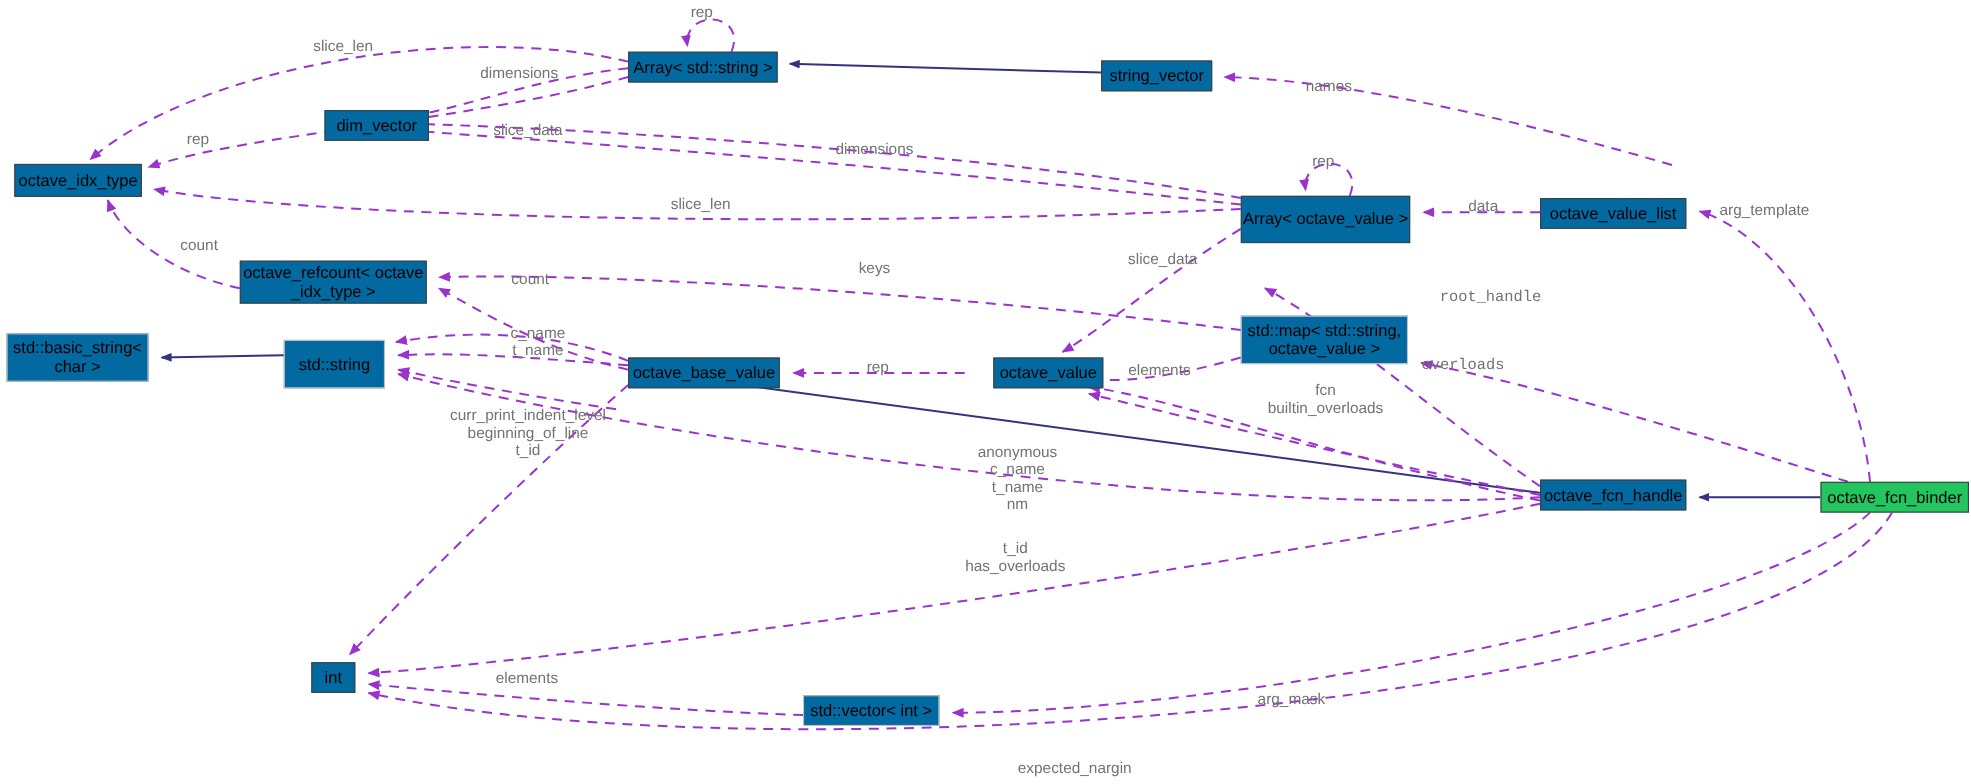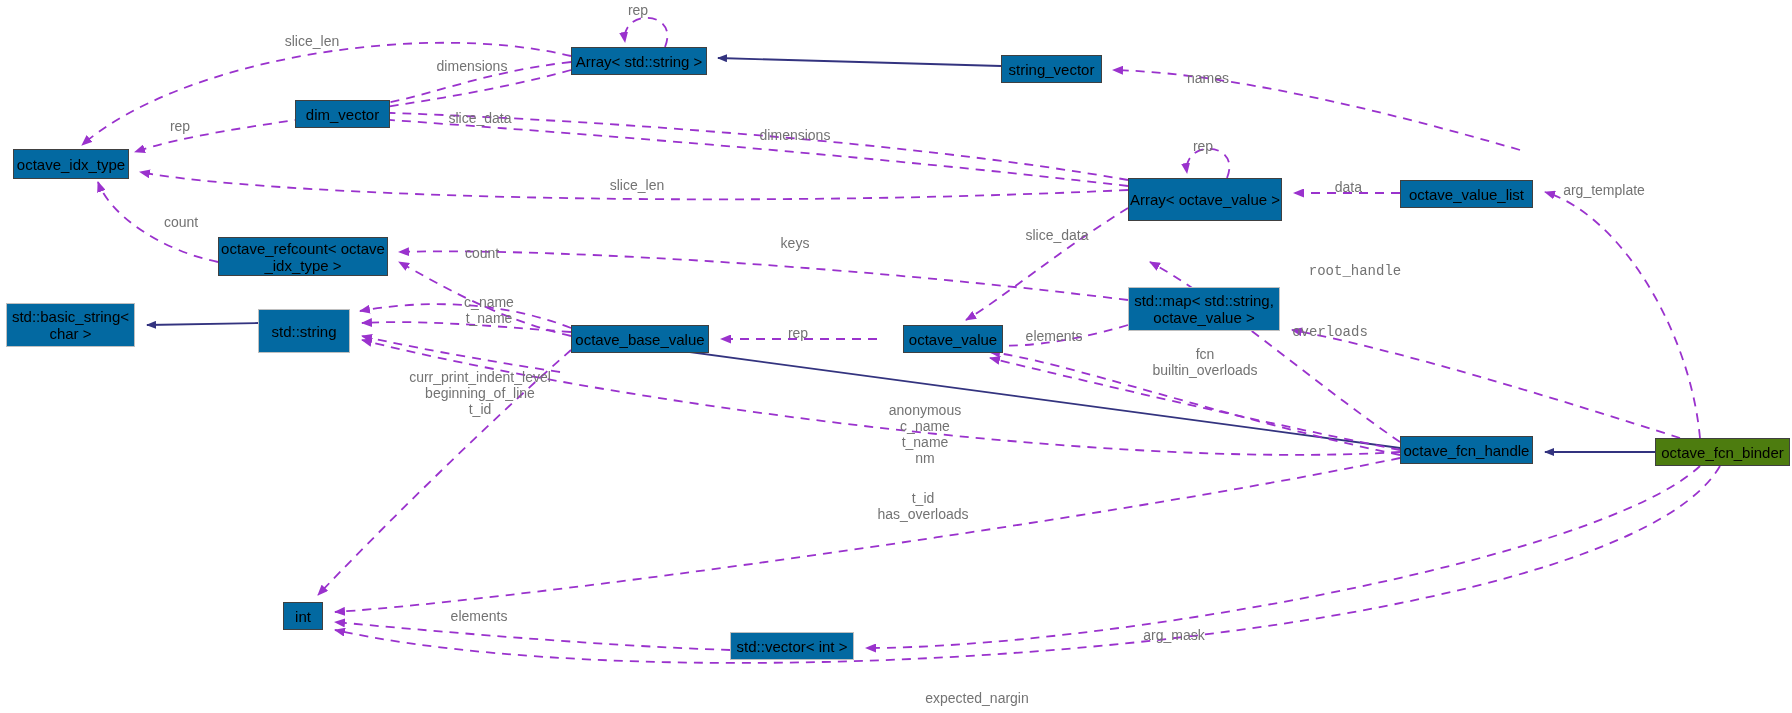--- a/index.html
+++ b/index.html
@@ -21,21 +21,21 @@
     text-align:center;
     font-size:15px;
     line-height:17px;
     color:#000000;
     background:#0369a1;
     white-space:pre;
     z-index:5;
   }
   .node.solid{border:1.5px solid #404040;}
   .node.light{border:1.5px solid #bfbfbf;}
-  .node.current{border:1.5px solid #404040;background:#4d7c0f;}
+  .node.current{border:1.5px solid #404040;background:#22c55e;}
   .elabel{
     position:absolute;
     font-size:14px;
     line-height:16px;
     color:#737373;
     white-space:pre;
     text-align:center;
     z-index:4;
   }
 </style>

